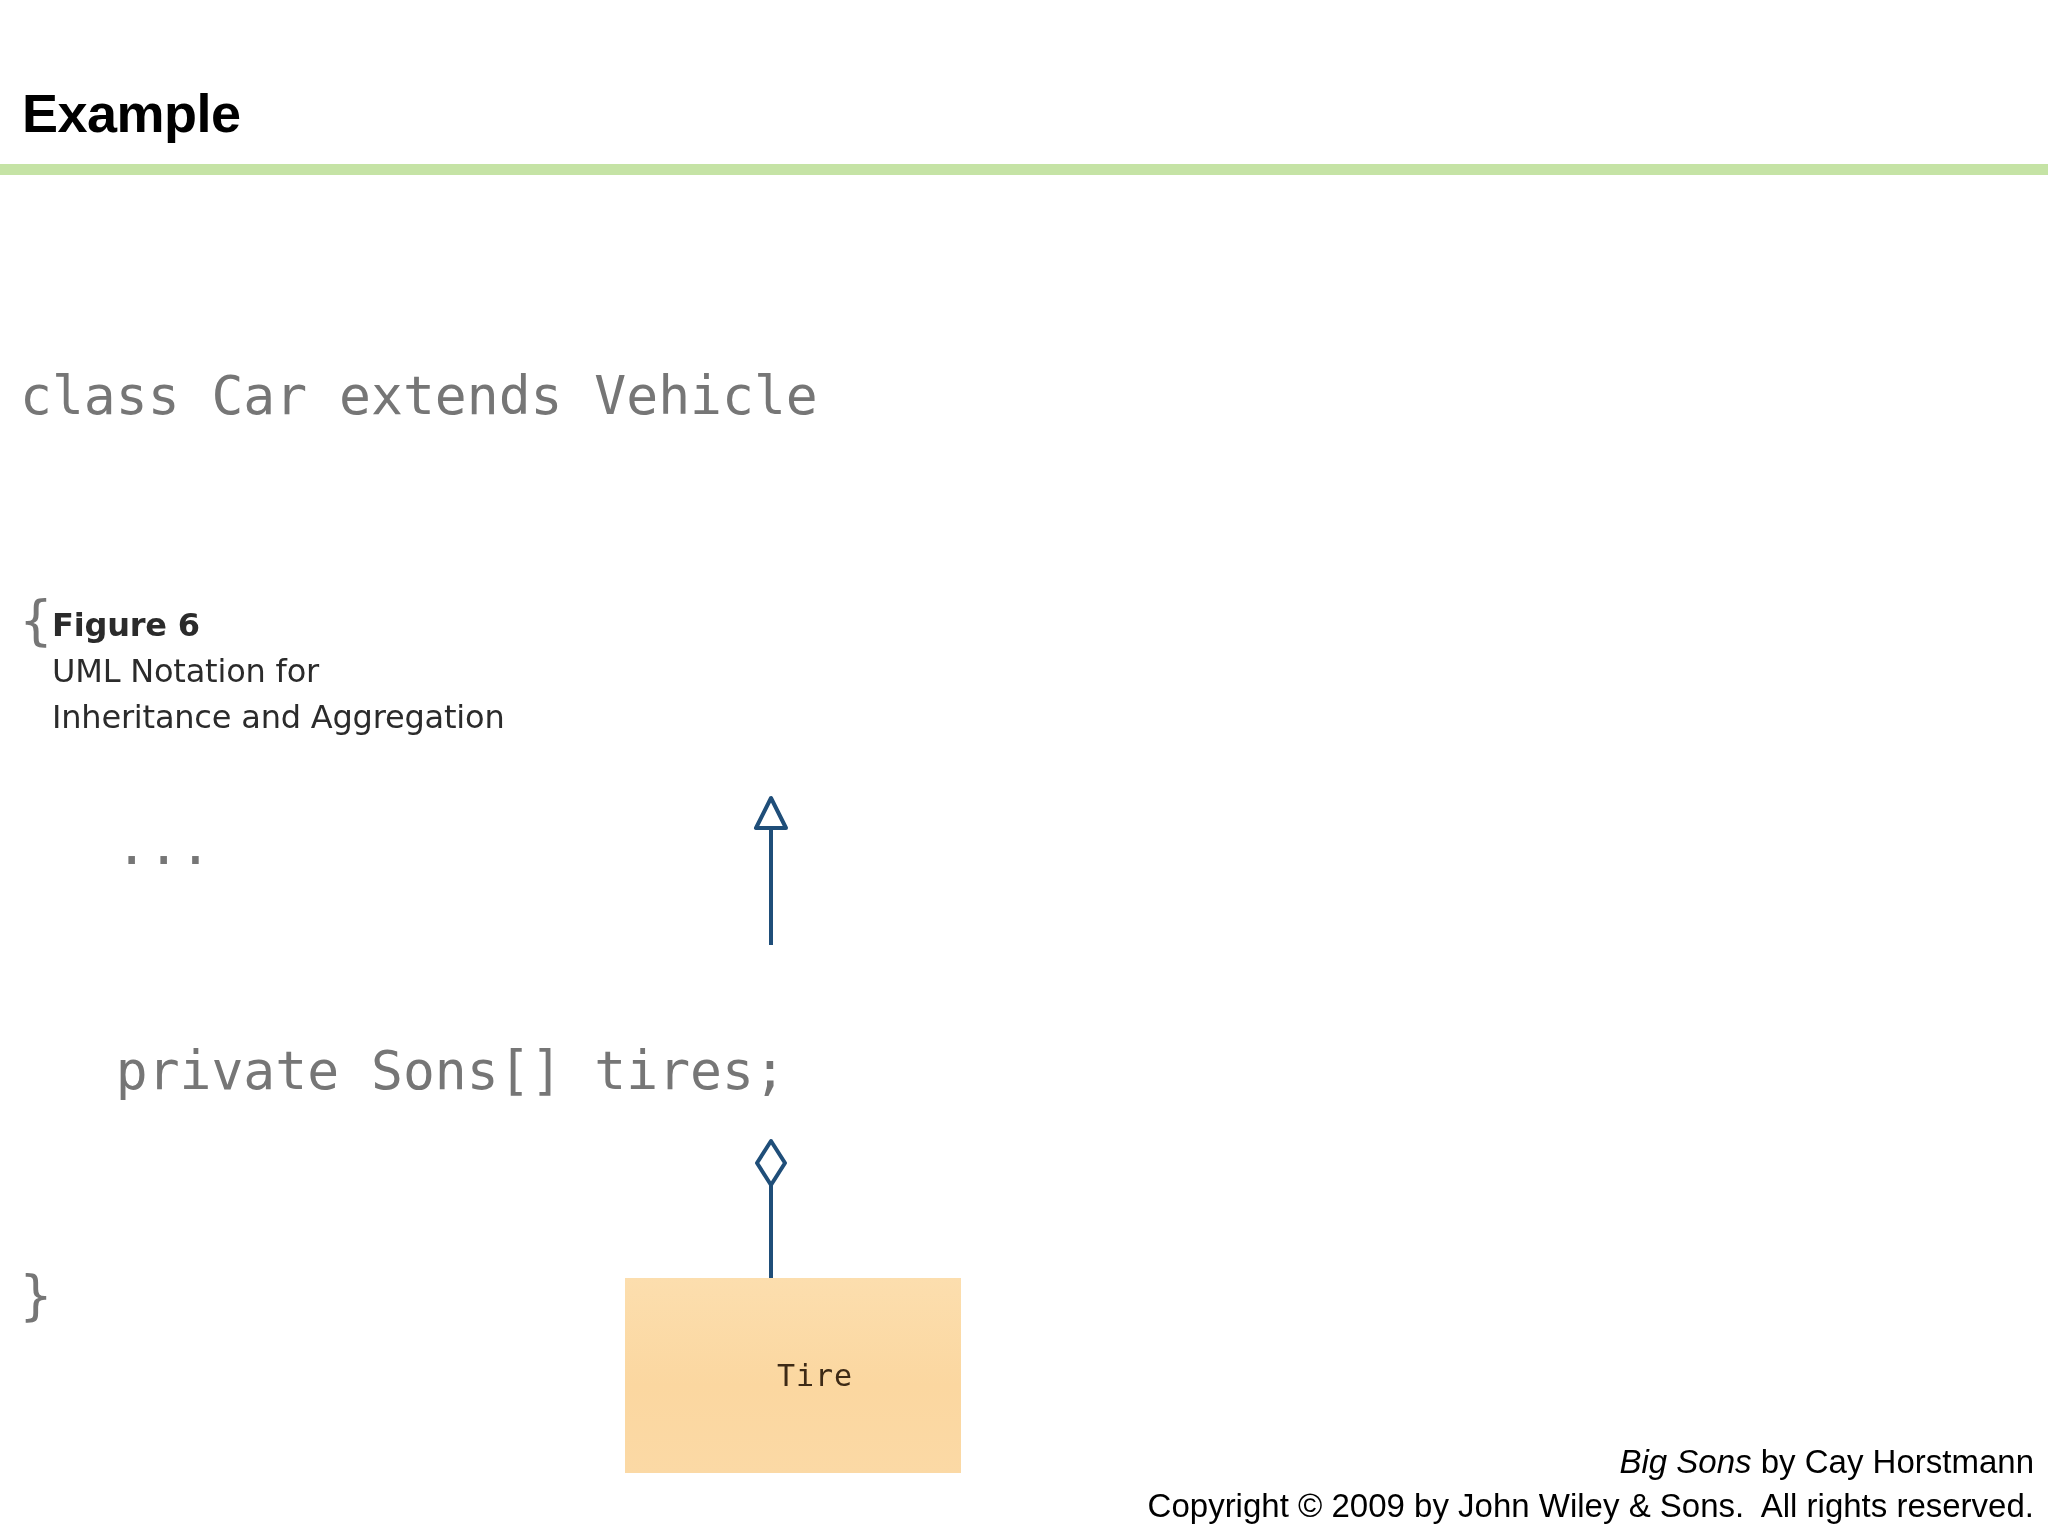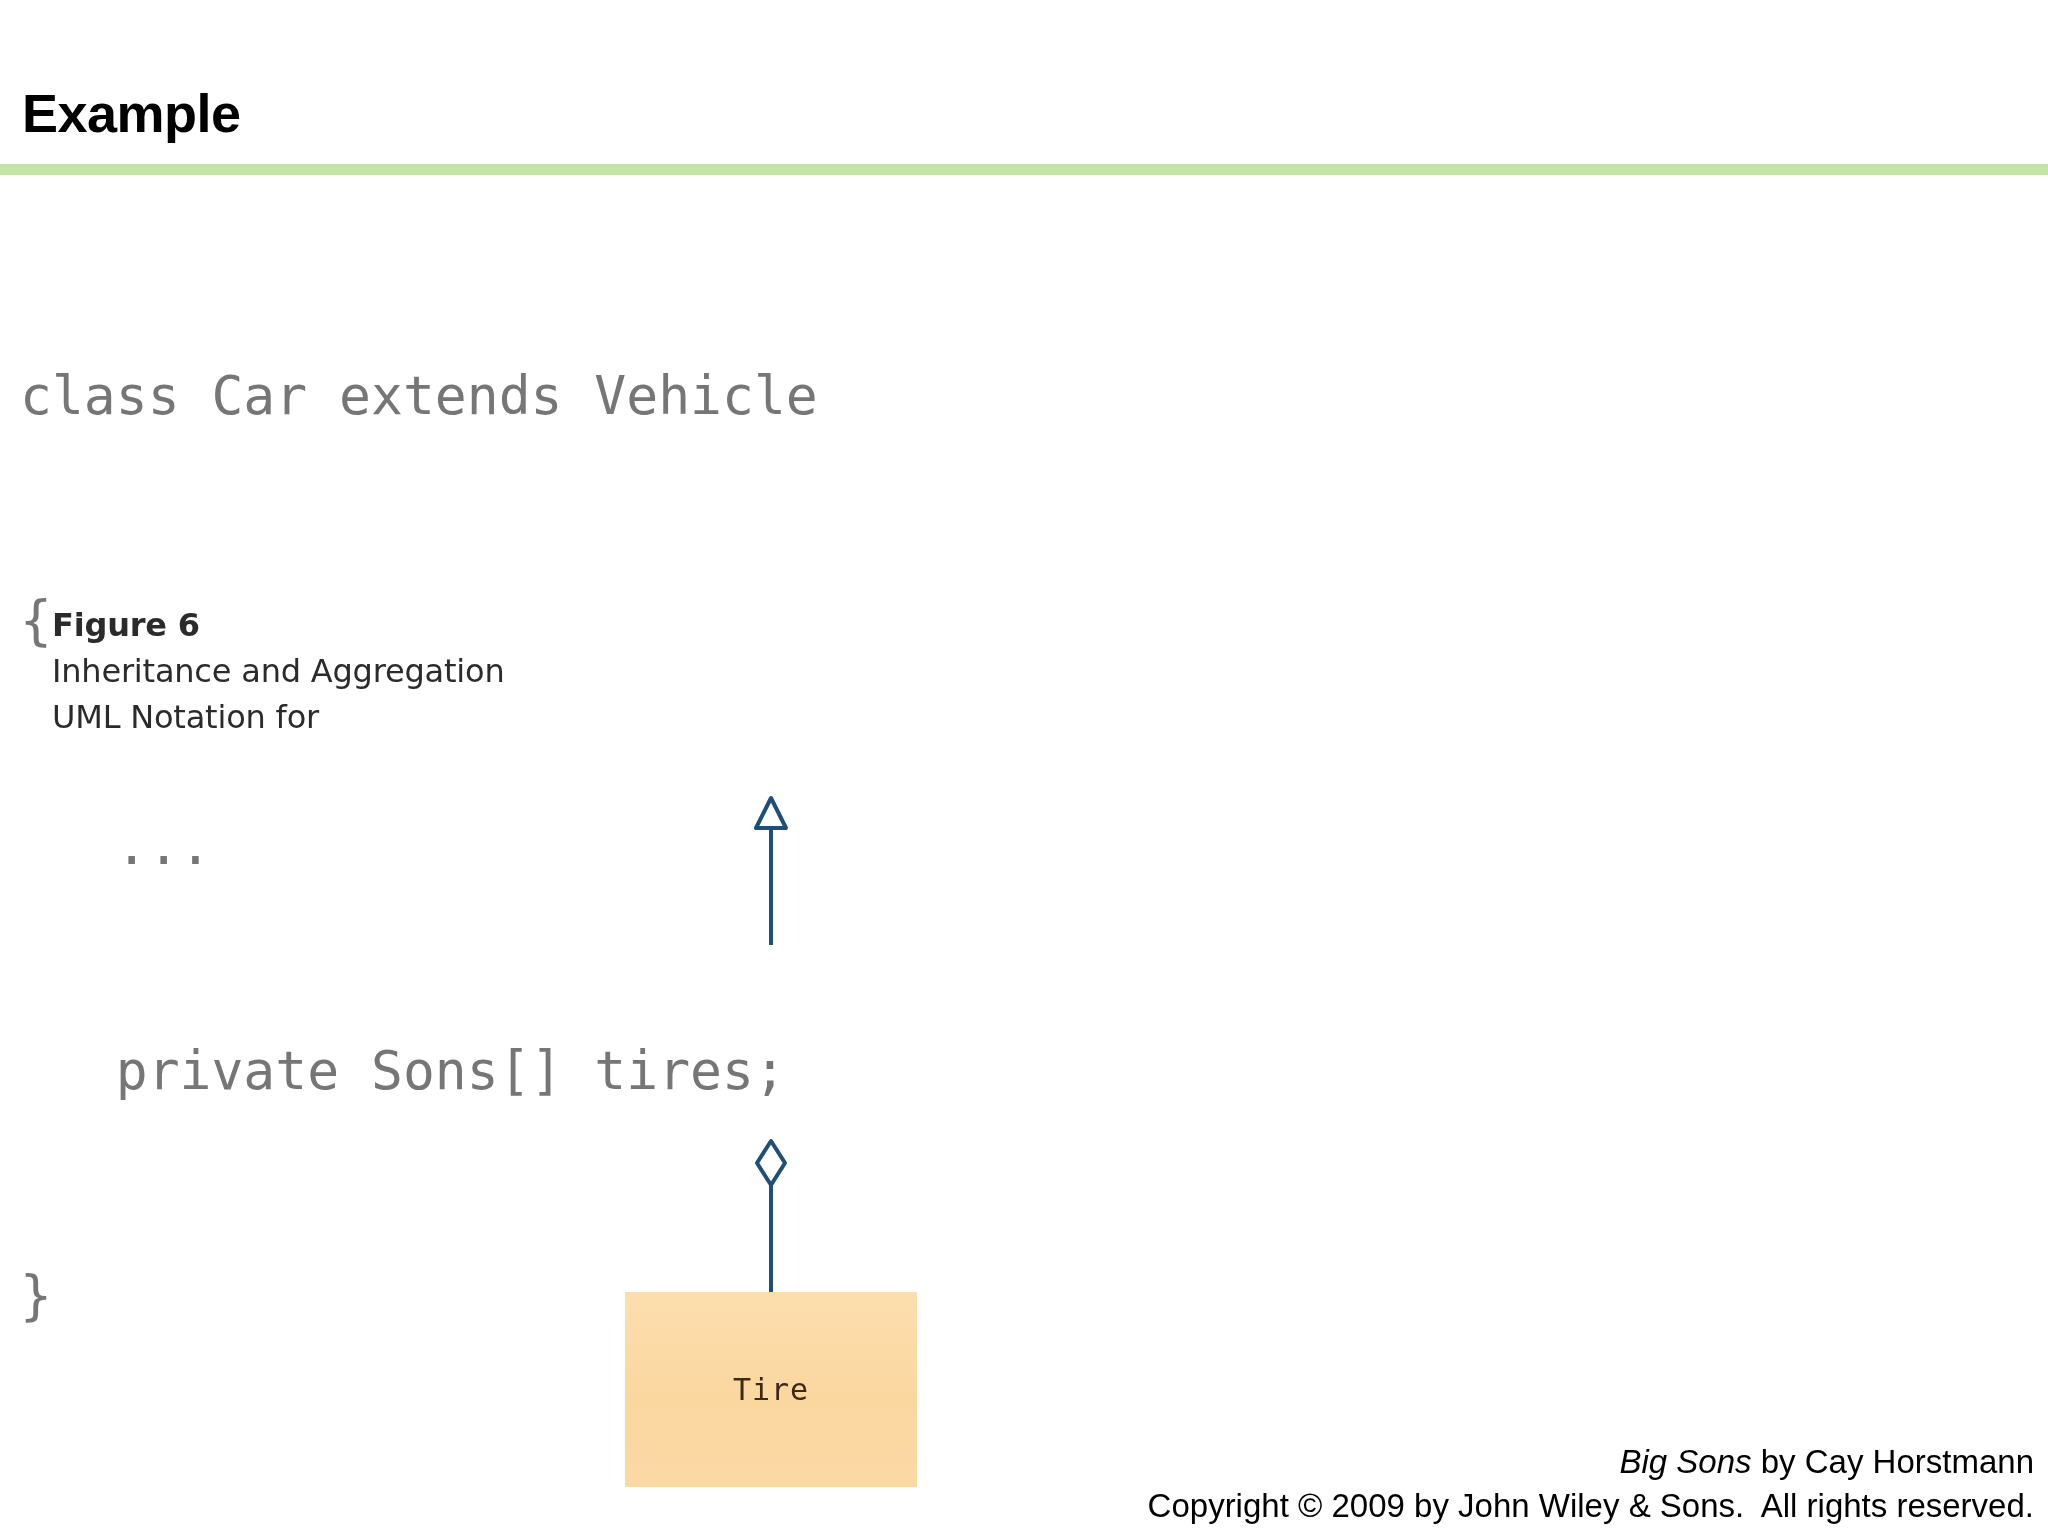--- a/index.html
+++ b/index.html
@@ -94,21 +94,21 @@
     background: linear-gradient(180deg, #fcdeae 0%, #fbd7a0 55%, #fbd9a5 100%);
   }
   .uml-box-label {
     font-family: "DejaVu Sans Mono", "Liberation Mono", monospace;
     font-size: 30px;
     color: #3d2a16;
     letter-spacing: 1px;
   }
   #uml-box-vehicle { top: 0px; }
   #uml-box-car     { top: 347px; }
-  #uml-box-tire    { top: 694px; }
+  #uml-box-tire    { top: 680px; padding-left: 44px; }
 
   .uml-connector {
     position: absolute;
     left: 0px;
     width: 292px;
     height: 155px;
   }
   #uml-conn-inherit { top: 192px; }
   #uml-conn-aggregate { top: 539px; }
 
@@ -136,22 +136,22 @@
 <div id="code-block">
   <div class="code-line">class Car extends Vehicle</div>
   <div class="code-line">{</div>
   <div class="code-line">   ...</div>
   <div class="code-line">   private Sons[] tires;</div>
   <div class="code-line">}</div>
 </div>
 
 <div id="figure-caption">
   <span class="fig-label">Figure 6</span>
+  <span class="fig-line">UML Notation for</span>
   <span class="fig-line">Inheritance and Aggregation</span>
-  <span class="fig-line">UML Notation for</span>
 </div>
 
 <div id="uml-diagram">
 
 
   <div class="uml-connector" id="uml-conn-inherit">
     <svg width="292" height="155" viewBox="0 0 292 155" xmlns="http://www.w3.org/2000/svg">
       <g>
         <line x1="146" y1="155" x2="146" y2="36" stroke="#1f4e79" stroke-width="4"></line>
         <polygon points="146,8 131,38 161,38" fill="#ffffff" stroke="#1f4e79" stroke-width="4" stroke-linejoin="round"></polygon>

